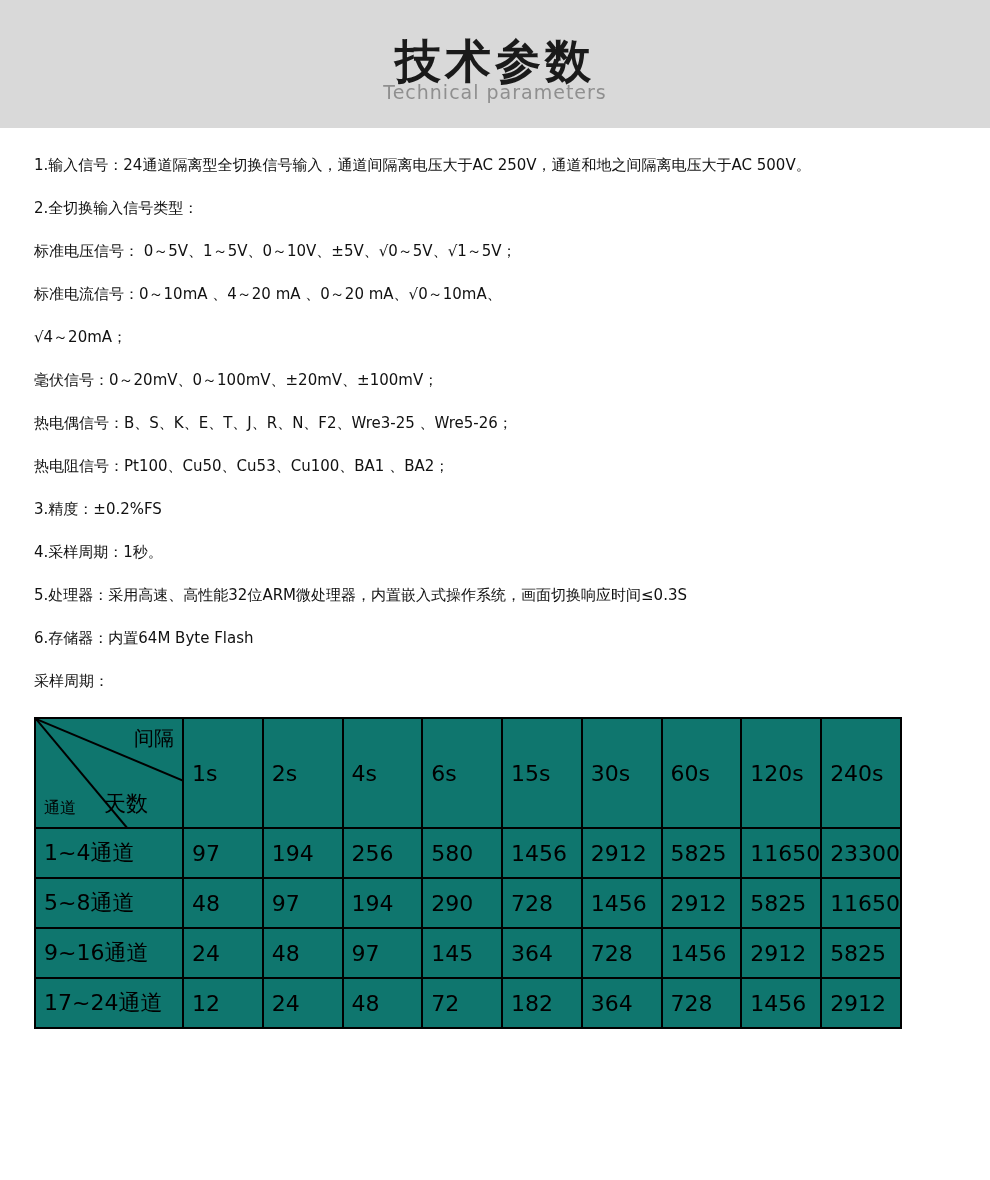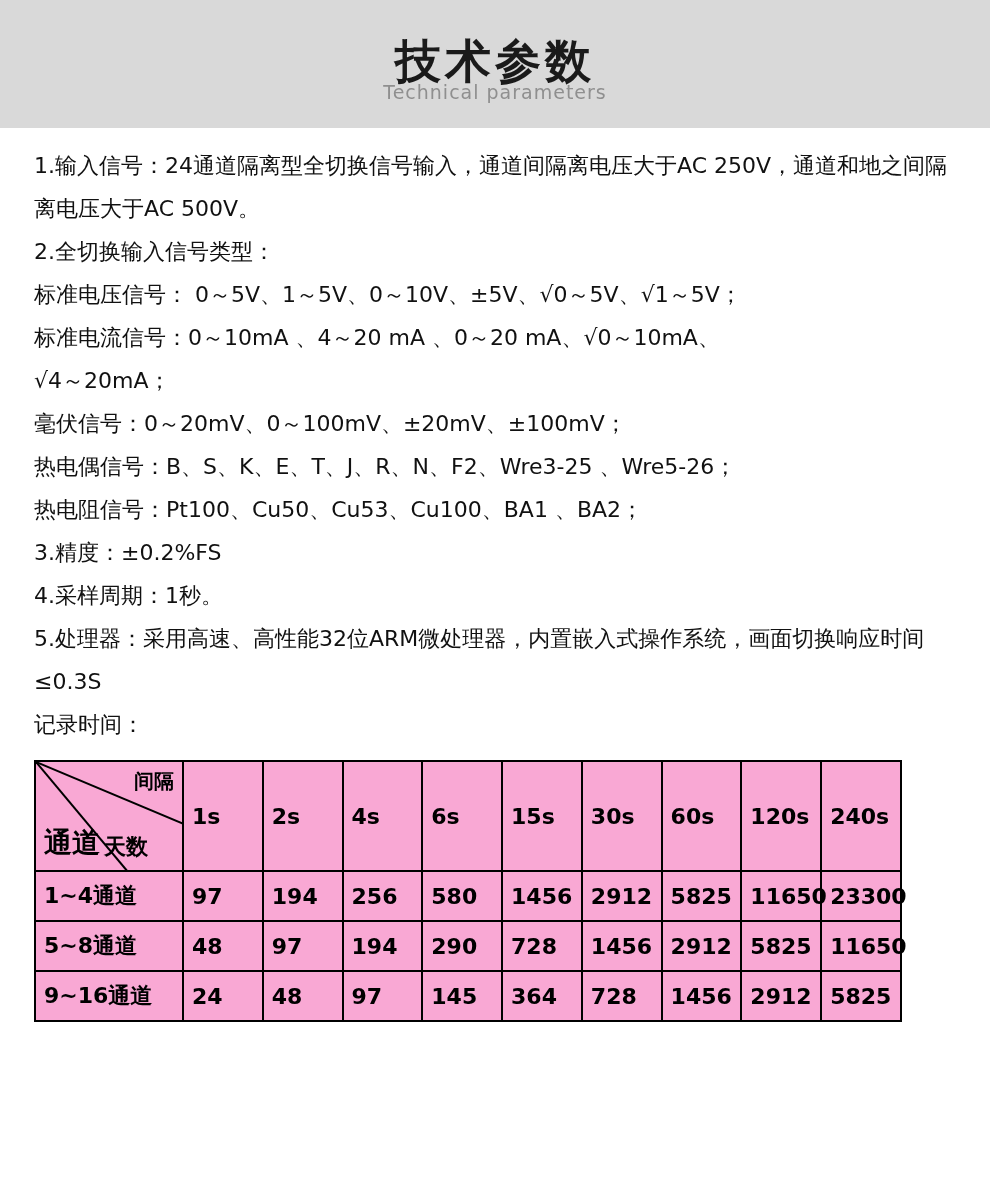--- a/index.html
+++ b/index.html
@@ -46,21 +46,21 @@
     letter-spacing: 1px;
     margin-top: -4px;
     font-family: "DejaVu Sans", "Liberation Sans", sans-serif;
   }
   
   .content {
     padding: 16px 34px 0 34px;
     box-sizing: border-box;
   }
   .line {
-    font-size: 22px;
+    font-size: 15px;
     line-height: 43px;
     color: #111111;
     white-space: nowrap;
     font-family: "DejaVu Sans", "Liberation Sans", sans-serif;
   }
   .line.wrap {
     white-space: normal;
   }
   
   .table-wrap {
@@ -70,28 +70,28 @@
   }
   table.spec {
     border-collapse: collapse;
     width: 868px;
     table-layout: fixed;
   }
   table.spec td, table.spec th {
     border: 2px solid #000000;
     font-size: 22px;
     font-family: "DejaVu Sans", "Liberation Sans", sans-serif;
-    font-weight: bold;
+    font-weight: normal;
     color: #000000;
     height: 50px;
     padding: 0 8px;
     text-align: left;
     vertical-align: middle;
     box-sizing: border-box;
-    background: #f9a8d4;
+    background: #0f766e;
   }
   table.spec tr.head td, table.spec tr.head th {
     height: 110px;
   }
   .corner {
     position: relative;
     padding: 0 !important;
     width: 148px;
   }
   .corner svg {
@@ -108,21 +108,21 @@
   .corner .lbl-days {
     position: absolute;
     right: 34px;
     bottom: 8px;
     font-size: 22px;
   }
   .corner .lbl-channel {
     position: absolute;
     left: 8px;
     bottom: 8px;
-    font-size: 28px;
+    font-size: 16px;
     margin-top: 28px;
   }
   .col-ch { width: 148px; }
   .num { text-align: left; margin-left: 32px; }
 </style>
 </head>
 <body>
 
 <div class="page">
 
@@ -136,21 +136,22 @@
     <div class="line">2.全切换输入信号类型：</div>
     <div class="line">标准电压信号： 0～5V、1～5V、0～10V、±5V、√0～5V、√1～5V；</div>
     <div class="line">标准电流信号：0～10mA 、4～20 mA 、0～20 mA、√0～10mA、</div>
     <div class="line">√4～20mA；</div>
     <div class="line">毫伏信号：0～20mV、0～100mV、±20mV、±100mV；</div>
     <div class="line">热电偶信号：B、S、K、E、T、J、R、N、F2、Wre3-25 、Wre5-26；</div>
     <div class="line">热电阻信号：Pt100、Cu50、Cu53、Cu100、BA1 、BA2；</div>
     <div class="line">3.精度：±0.2%FS</div>
     <div class="line">4.采样周期：1秒。</div>
     <div class="line wrap">5.处理器：采用高速、高性能32位ARM微处理器，内置嵌入式操作系统，画面切换响应时间≤0.3S</div>
-    <div class="line">记录时间：</div>
+    <div class="line">6.存储器：内置64M Byte Flash</div>
+    <div class="line">采样周期：</div>
   </div>
 
   <div class="table-wrap">
     <table class="spec">
       <tbody>
           <tr class="head">
         <td class="corner">
           <svg width="148" height="110" viewBox="0 0 148 110">
             <line x1="0" y1="0" x2="148" y2="62" stroke="#000" stroke-width="2"></line>
             <line x1="0" y1="0" x2="92" y2="110" stroke="#000" stroke-width="2"></line>
@@ -198,17 +199,29 @@
         <td class="num">24</td>
         <td class="num">48</td>
         <td class="num">97</td>
         <td class="num">145</td>
         <td class="num">364</td>
         <td class="num">728</td>
         <td class="num">1456</td>
         <td class="num">2912</td>
         <td class="num">5825</td>
       </tr>
+      <tr>
+        <td class="col-ch">17~24通道</td>
+        <td class="num">12</td>
+        <td class="num">24</td>
+        <td class="num">48</td>
+        <td class="num">72</td>
+        <td class="num">182</td>
+        <td class="num">364</td>
+        <td class="num">728</td>
+        <td class="num">1456</td>
+        <td class="num">2912</td>
+      </tr>
     </tbody>
       </table>
   </div>
 
 </div>
 
 </body></html>

